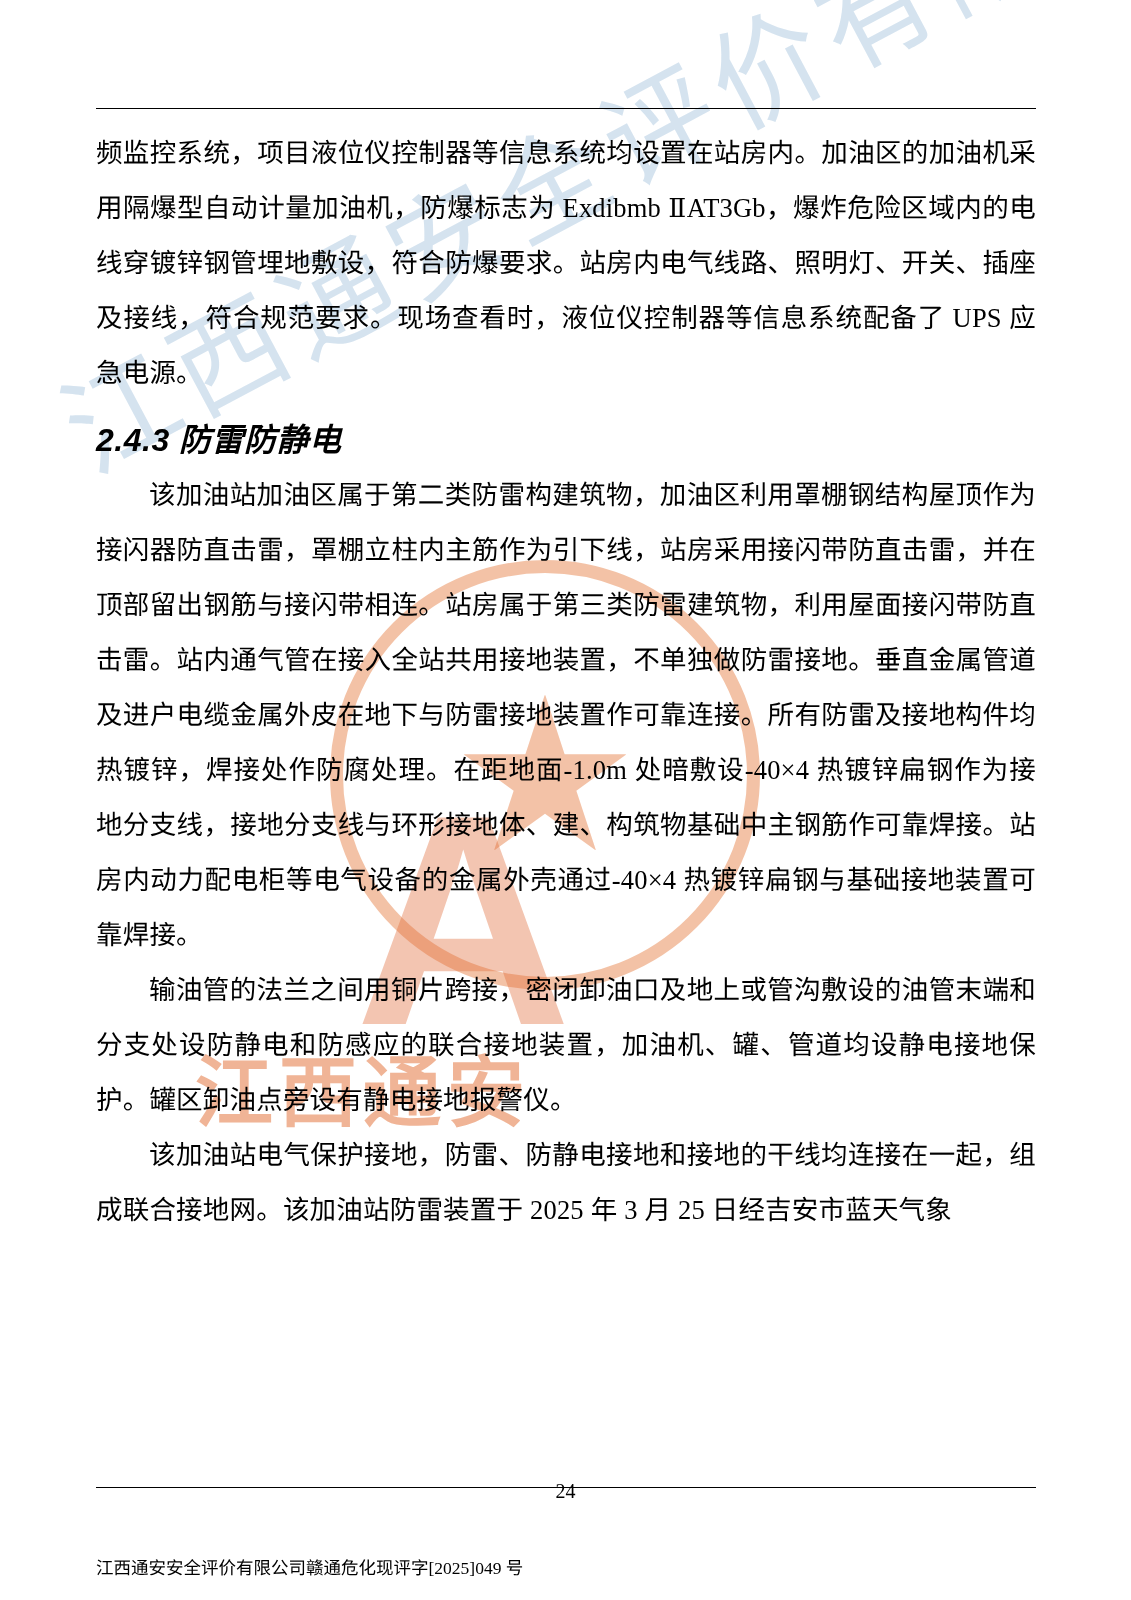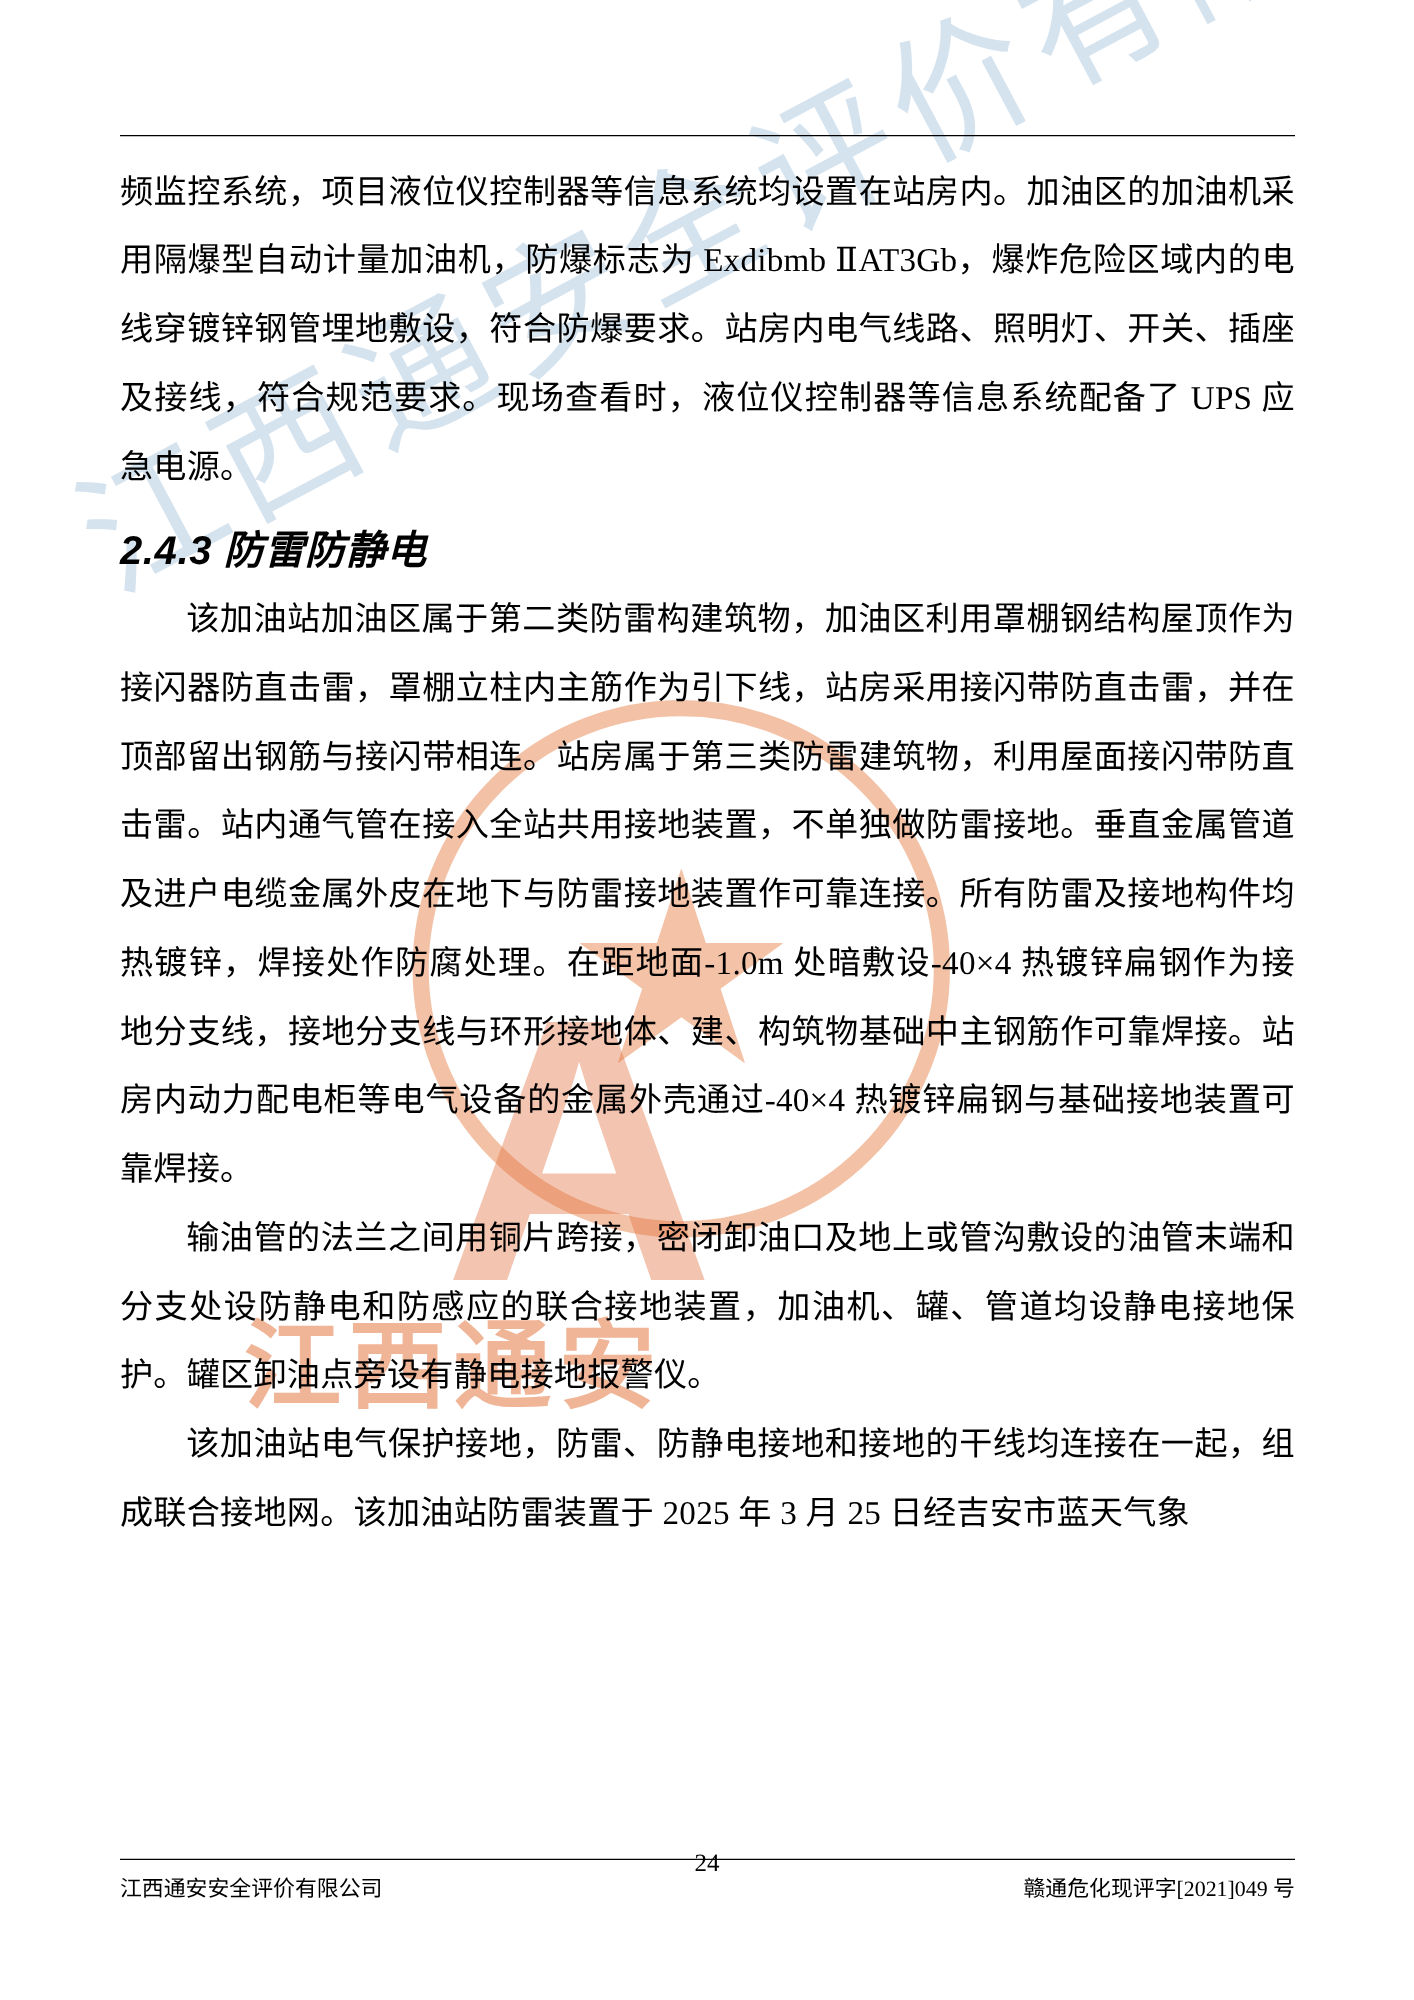--- a/index.html
+++ b/index.html
@@ -141,24 +141,24 @@
   .footer-rule {
     position: absolute;
     left: 96px;
     top: 1487px;
     width: 940px;
     border-top: 1.3px solid #000;
   }
   .footer {
     position: absolute;
     left: 96px;
-    top: 1497px;
+    top: 1554px;
     width: 940px;
     display: flex;
-    justify-content: space-between;
+    justify-content: flex-start;
     font-size: 17.5px;
   }
   .footer-left, .footer-right { white-space: nowrap; }
 </style>
 </head>
 <body>
 
 <div class="page">
 
   <div class="watermark-layer">
@@ -178,16 +178,16 @@
 
     <p class="para indent">该加油站加油区属于第二类防雷构建筑物，加油区利用罩棚钢结构屋顶作为接闪器防直击雷，罩棚立柱内主筋作为引下线，站房采用接闪带防直击雷，并在顶部留出钢筋与接闪带相连。站房属于第三类防雷建筑物，利用屋面接闪带防直击雷。站内通气管在接入全站共用接地装置，不单独做防雷接地。垂直金属管道及进户电缆金属外皮在地下与防雷接地装置作可靠连接。所有防雷及接地构件均热镀锌，焊接处作防腐处理。在距地面-1.0m 处暗敷设-40×4 热镀锌扁钢作为接地分支线，接地分支线与环形接地体、建、构筑物基础中主钢筋作可靠焊接。站房内动力配电柜等电气设备的金属外壳通过-40×4 热镀锌扁钢与基础接地装置可靠焊接。</p>
     <p class="para indent">输油管的法兰之间用铜片跨接，密闭卸油口及地上或管沟敷设的油管末端和分支处设防静电和防感应的联合接地装置，加油机、罐、管道均设静电接地保护。罐区卸油点旁设有静电接地报警仪。</p>
     <p class="para indent">该加油站电气保护接地，防雷、防静电接地和接地的干线均连接在一起，组成联合接地网。该加油站防雷装置于 2025 年 3 月 25 日经吉安市蓝天气象</p>
   </div>
 
   <div class="page-number">24</div>
   <div class="footer-rule"></div>
   <div class="footer">
     <div class="footer-left">江西通安安全评价有限公司</div>
-    <div class="footer-right">赣通危化现评字[2021]049 号</div>
+    <div class="footer-right">赣通危化现评字[2025]049 号</div>
   </div>
 
 </div>
 
 </body></html>

